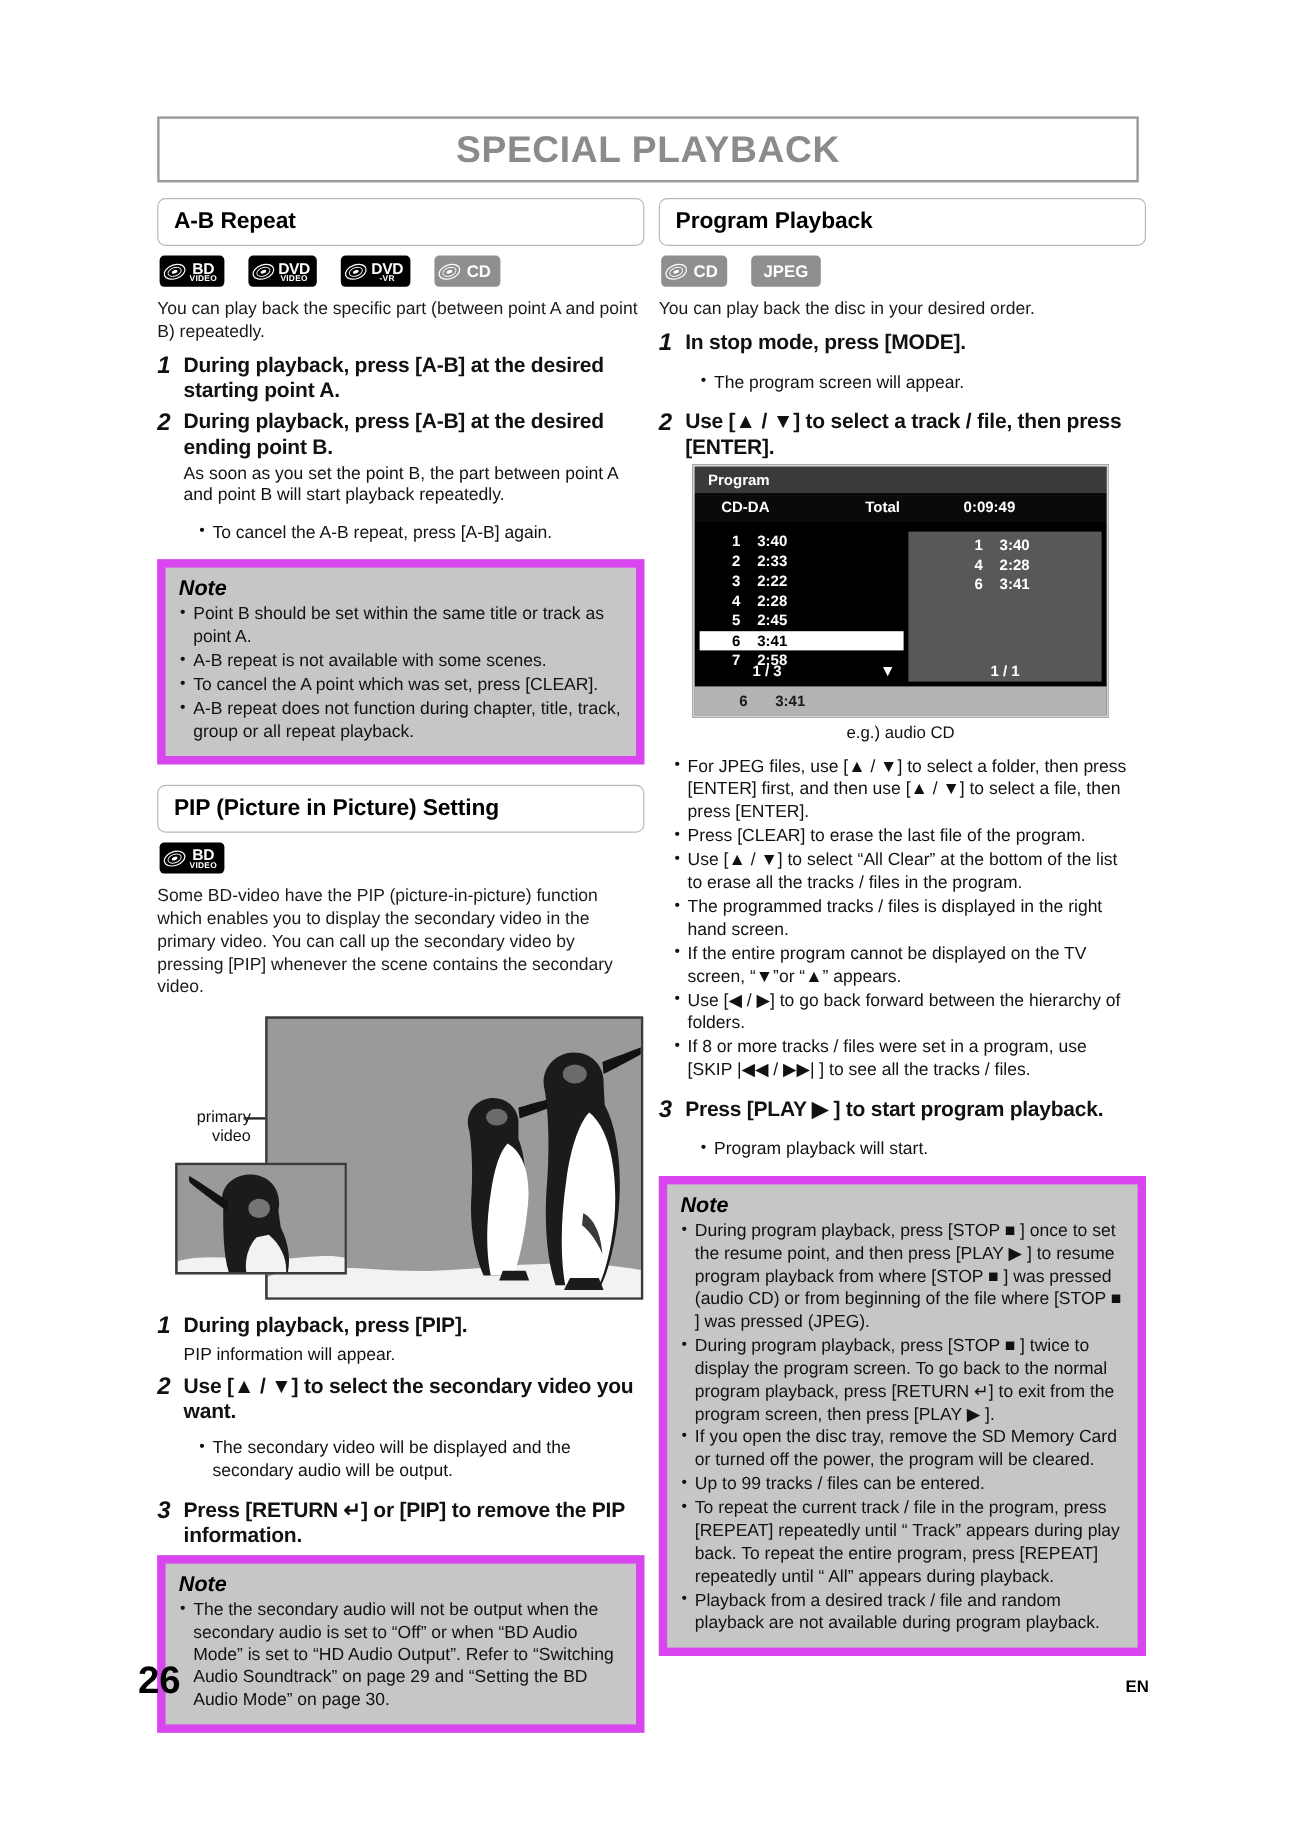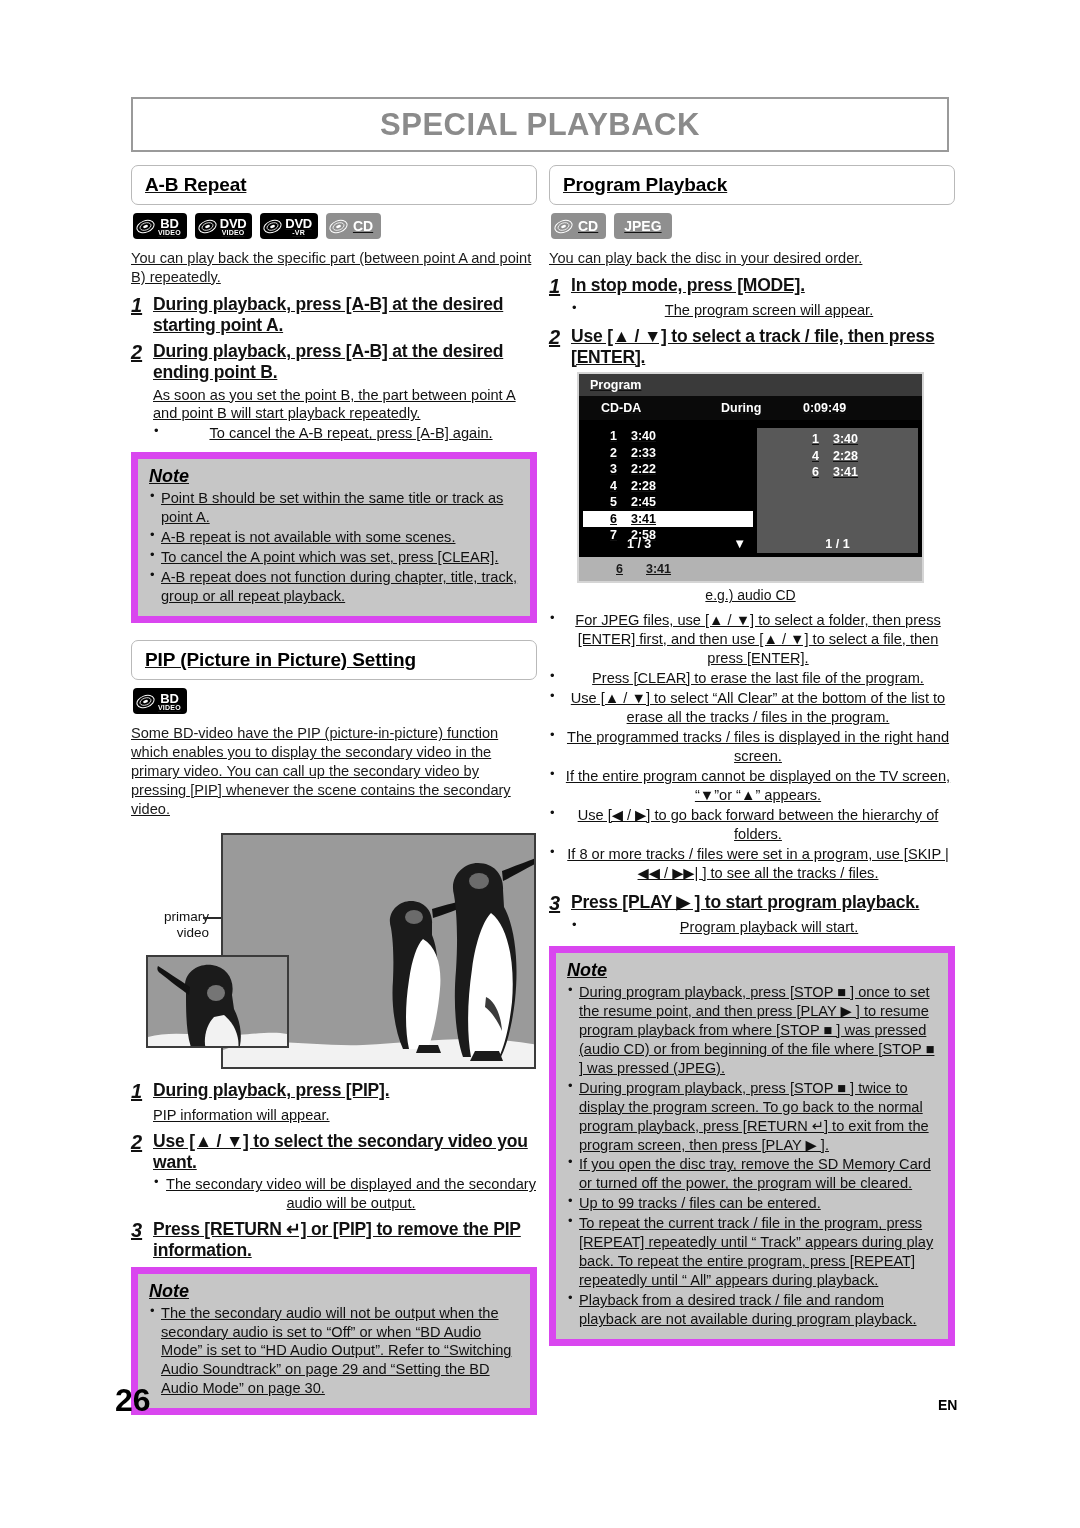--- a/index.html
+++ b/index.html
@@ -19,35 +19,35 @@
     position:absolute; left:131px; top:97px; width:818px; height:55px;
     border:2px solid #9a9a9a;
     display:flex; align-items:center; justify-content:center;
   }
   .chapter-title span {
     font-size:31px; font-weight:bold; letter-spacing:0.5px;
     color:#8b8b8b;
   }
 
   
-  .col { position:absolute; width:406px;text-decoration:underline; }
+  .col { position:absolute; width:406px; }
   .col-left  { left:131px; top:165px; }
   .col-right { left:549px; top:165px; }
 
   
   .sec-head {
     border:1px solid #b9b9b9; border-radius:7px;
     height:40px; display:flex; align-items:center;
     padding:0 13px; margin-bottom:8px;
     background:#fff;
   }
   .sec-head span { font-size:19px; font-weight:bold; color:#000; letter-spacing:-0.1px; }
 
   
-  .badges { display:flex; gap:8px; align-items:center; margin:6px 0 10px 2px; }
+  .badges { display:flex; gap:20px; align-items:center; margin:6px 0 10px 2px; }
   .badge {
     height:26px; border-radius:4px;
     display:flex; align-items:center; gap:3px;
     padding:0 6px 0 3px;
     font-weight:bold; line-height:1;
   }
   .badge.dark { background:#000; color:#fff; }
   .badge.gray { background:#8f8f8f; color:#fff;justify-content:center; }
   .badge .disc {
     width:19px; height:15px; flex:0 0 auto;
@@ -68,21 +68,21 @@
   }
   .step .num {
     font-size:20px; font-weight:bold; font-style:italic;
     width:22px; flex:0 0 22px; line-height:1.15;
   }
   .step .txt {
     font-size:17.5px; font-weight:bold; line-height:1.18; letter-spacing:-0.2px;
   }
   .sub { margin:2px 0 4px 22px; font-size:14.6px; line-height:1.30; }
   .sub p { margin:0 0 1px 0; }
-  ul.bullets { list-style:none; margin:0; padding:0;text-align:center; }
+  ul.bullets { list-style:none; margin:12px; padding:0; }
   ul.bullets li {
     font-size:14.6px; line-height:1.30; position:relative;
     padding-left:12px; margin-bottom:1px;
   }
   ul.bullets li:before {
     content:"\2022"; position:absolute; left:1px; top:-1px; font-size:13px;
   }
   .indent22 { margin-left:22px; }
 
   
@@ -380,21 +380,21 @@
       <div class="num">2</div>
       <div class="txt">Use [▲ / ▼] to select a track / file, then press [ENTER].</div>
     </div>
 
     <div class="osd">
       <div class="osd-title">
         <span>Program</span>
       </div>
       <div class="osd-sub">
         <span class="cd">CD-DA</span>
-        <span class="tot">During</span>
+        <span class="tot">Total</span>
         <span class="tm">0:09:49</span>
       </div>
       <div class="osd-body">
         <div class="osd-left">
           <div class="trk">
             <span class="n">1</span>
             <span class="t">3:40</span>
           </div>
           <div class="trk">
             <span class="n">2</span>

